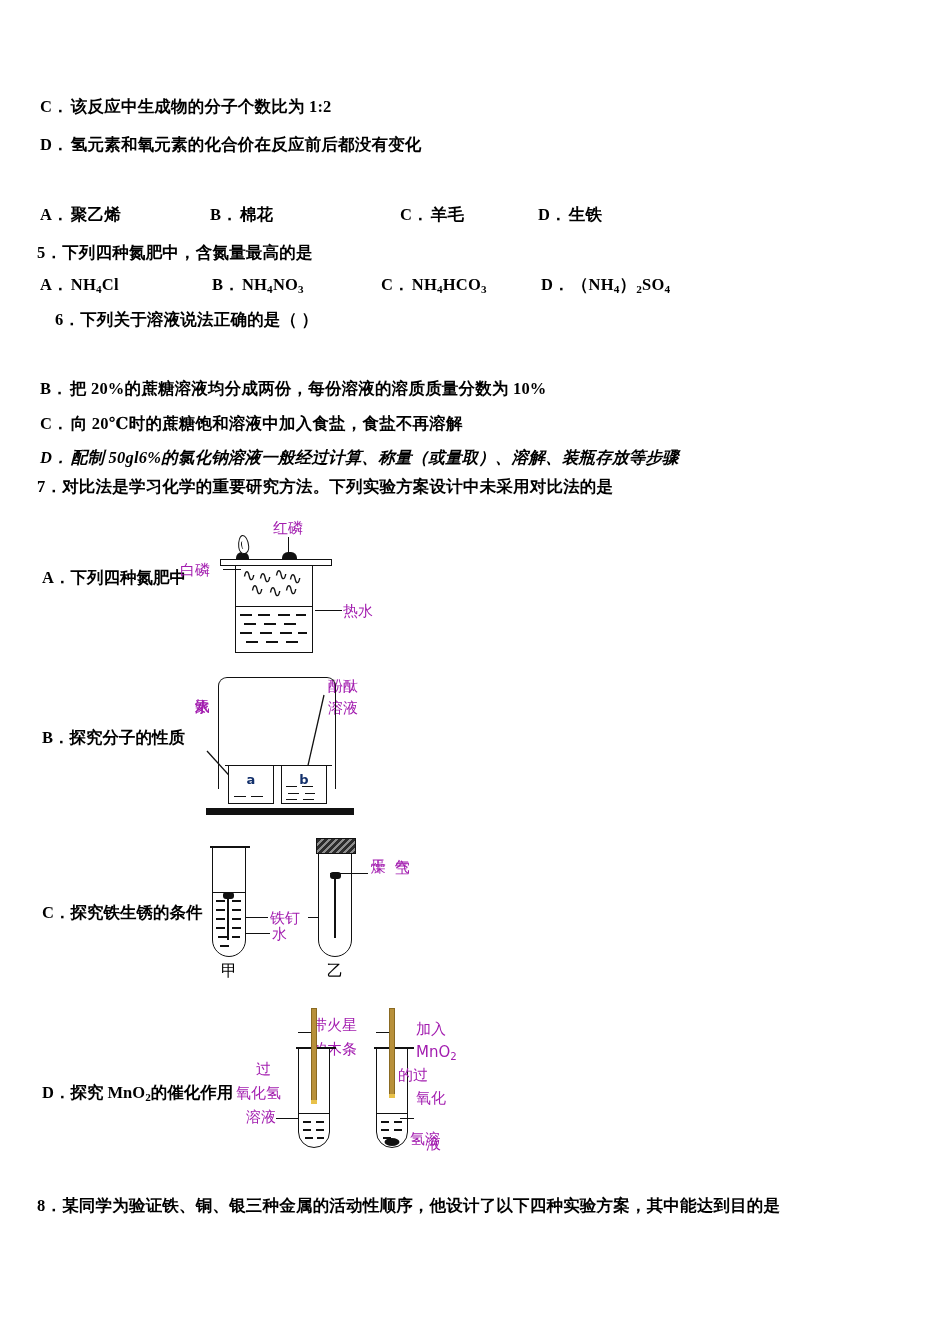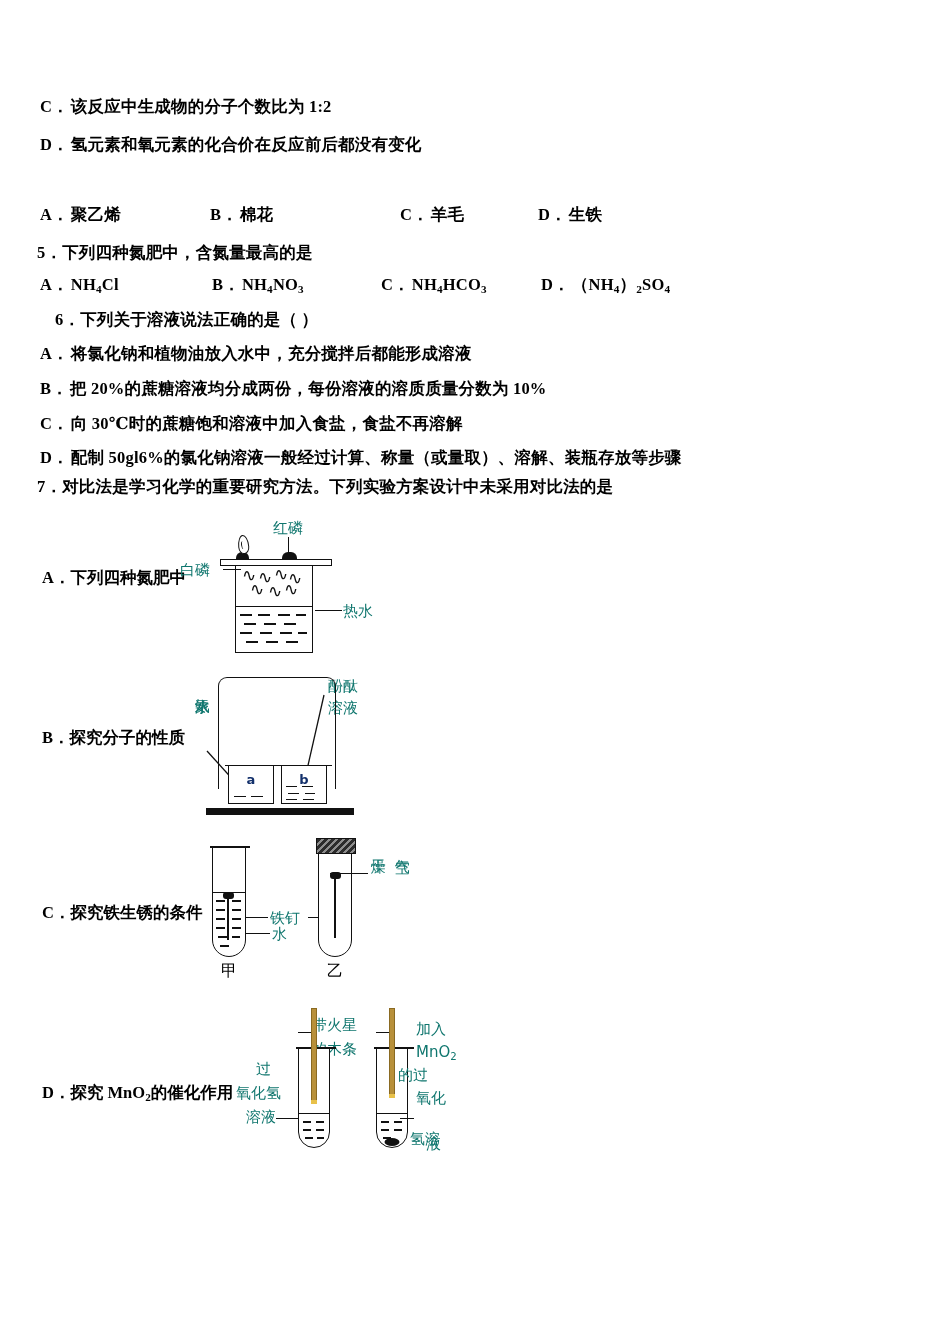--- a/index.html
+++ b/index.html
@@ -35,21 +35,21 @@
     text-orientation:upright;
     line-height:1.02;
     letter-spacing:0px;
   }
   .lbl{
     position:absolute;
     font-size:15px;
     font-family:"DejaVu Sans","Liberation Sans",sans-serif;
     font-weight:normal;
     white-space:nowrap;
-    color:#0f766e;
+    color:#a21caf;
   }
   .leader{position:absolute;background:#111;}
   .leader.h{height:1.4px;}
   .leader.v{width:1.4px;}
 
   
   #figA{position:absolute;left:170px;top:515px;width:260px;height:150px;}
   .beakerA{
     position:absolute;left:65px;top:50px;width:78px;height:88px;
     border:1.6px solid #111;border-top:none;
@@ -188,30 +188,27 @@
   <div class="qline" style="left:381px; top:275px;">
     <span class="opt-label">C．</span><span>NH<sub>4</sub>HCO<sub>3</sub></span>
   </div>
   <div class="qline" style="left:541px; top:275px;">
     <span class="opt-label">D．</span><span>（NH<sub>4</sub>）<sub>2</sub>SO<sub>4</sub></span>
   </div>
 
   <div class="qline" style="left:37px; top:310px;margin-left:18px;">
     <span>6．</span><span>下列关于溶液说法正确的是（       ）</span>
   </div>
-  <div class="qline" style="left:40px; top:344px;">
-    <span class="opt-label">A．</span><span>将氯化钠和植物油放入水中，充分搅拌后都能形成溶液</span>
-  </div>
   <div class="qline" style="left:40px; top:379px;">
     <span class="opt-label">B．</span><span>把 20%的蔗糖溶液均分成两份，每份溶液的溶质质量分数为 10%</span>
   </div>
   <div class="qline" style="left:40px; top:414px;">
-    <span class="opt-label">C．</span><span>向 30℃时的蔗糖饱和溶液中加入食盐，食盐不再溶解</span>
-  </div>
-  <div class="qline" style="left:40px; top:448px;">
+    <span class="opt-label">C．</span><span>向 20℃时的蔗糖饱和溶液中加入食盐，食盐不再溶解</span>
+  </div>
+  <div class="qline" style="left:40px; top:448px;font-style:italic;">
     <span class="opt-label">D．</span><span>配制 50gl6%的氯化钠溶液一般经过计算、称量（或量取）、溶解、装瓶存放等步骤</span>
   </div>
 
   <div class="qline" style="left:37px; top:477px;">
     <span>7．</span><span>对比法是学习化学的重要研究方法。下列实验方案设计中未采用对比法的是</span>
   </div>
 
   <div class="fig-label" style="left:42px; top:567px;">A．下列四种氮肥中</div>
 
   <div id="figA">
@@ -379,14 +376,17 @@
 
     <div class="lbl" style="left:166px; top:20px;">加入</div>
     <div class="lbl" style="left:166px; top:43px;">MnO<sub>2</sub></div>
     <div class="lbl" style="left:148px; top:66px;text-align:right;">的过</div>
     <div class="lbl" style="left:166px; top:89px;">氧化</div>
     <div class="lbl" style="left:160px; top:112px;margin-top:18px;">氢溶</div>
     <div class="lbl" style="left:176px; top:135px;">液</div>
     <div class="leader h" style="left:150px; top:118px; width:14px;"></div>
   </div>
 
+  <div class="qline" style="left:37px; top:1196px;">
+    <span>8．</span><span>某同学为验证铁、铜、银三种金属的活动性顺序，他设计了以下四种实验方案，其中能达到目的是</span>
+  </div>
 
 </div>
 
 </body></html>

